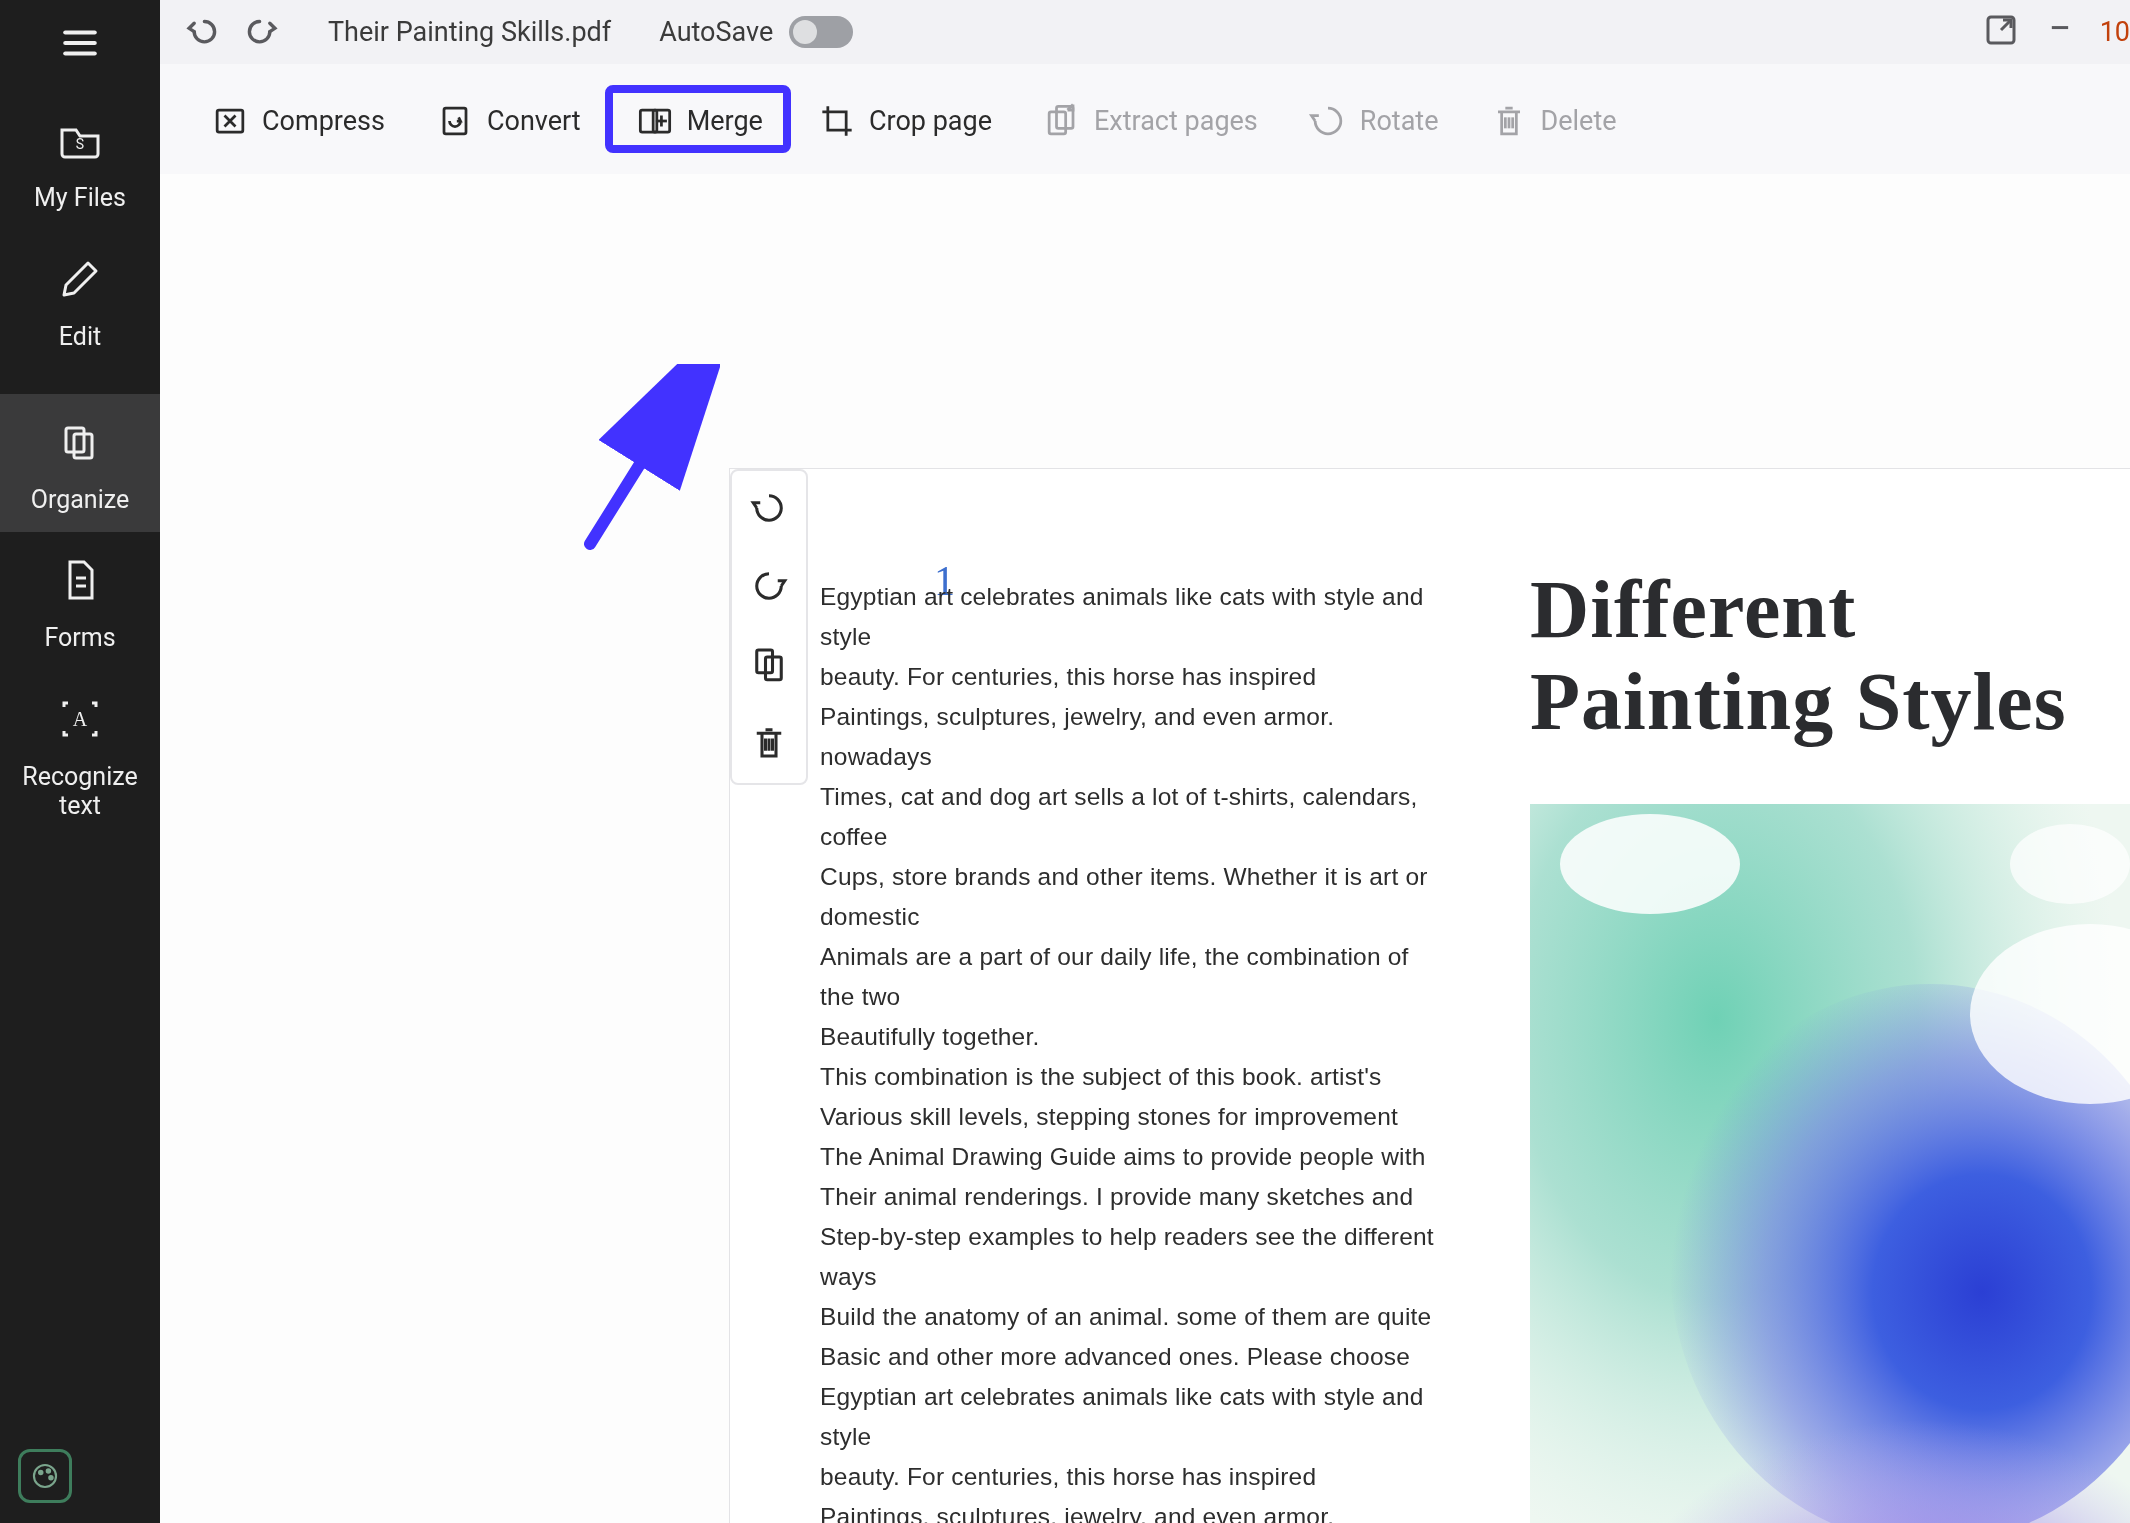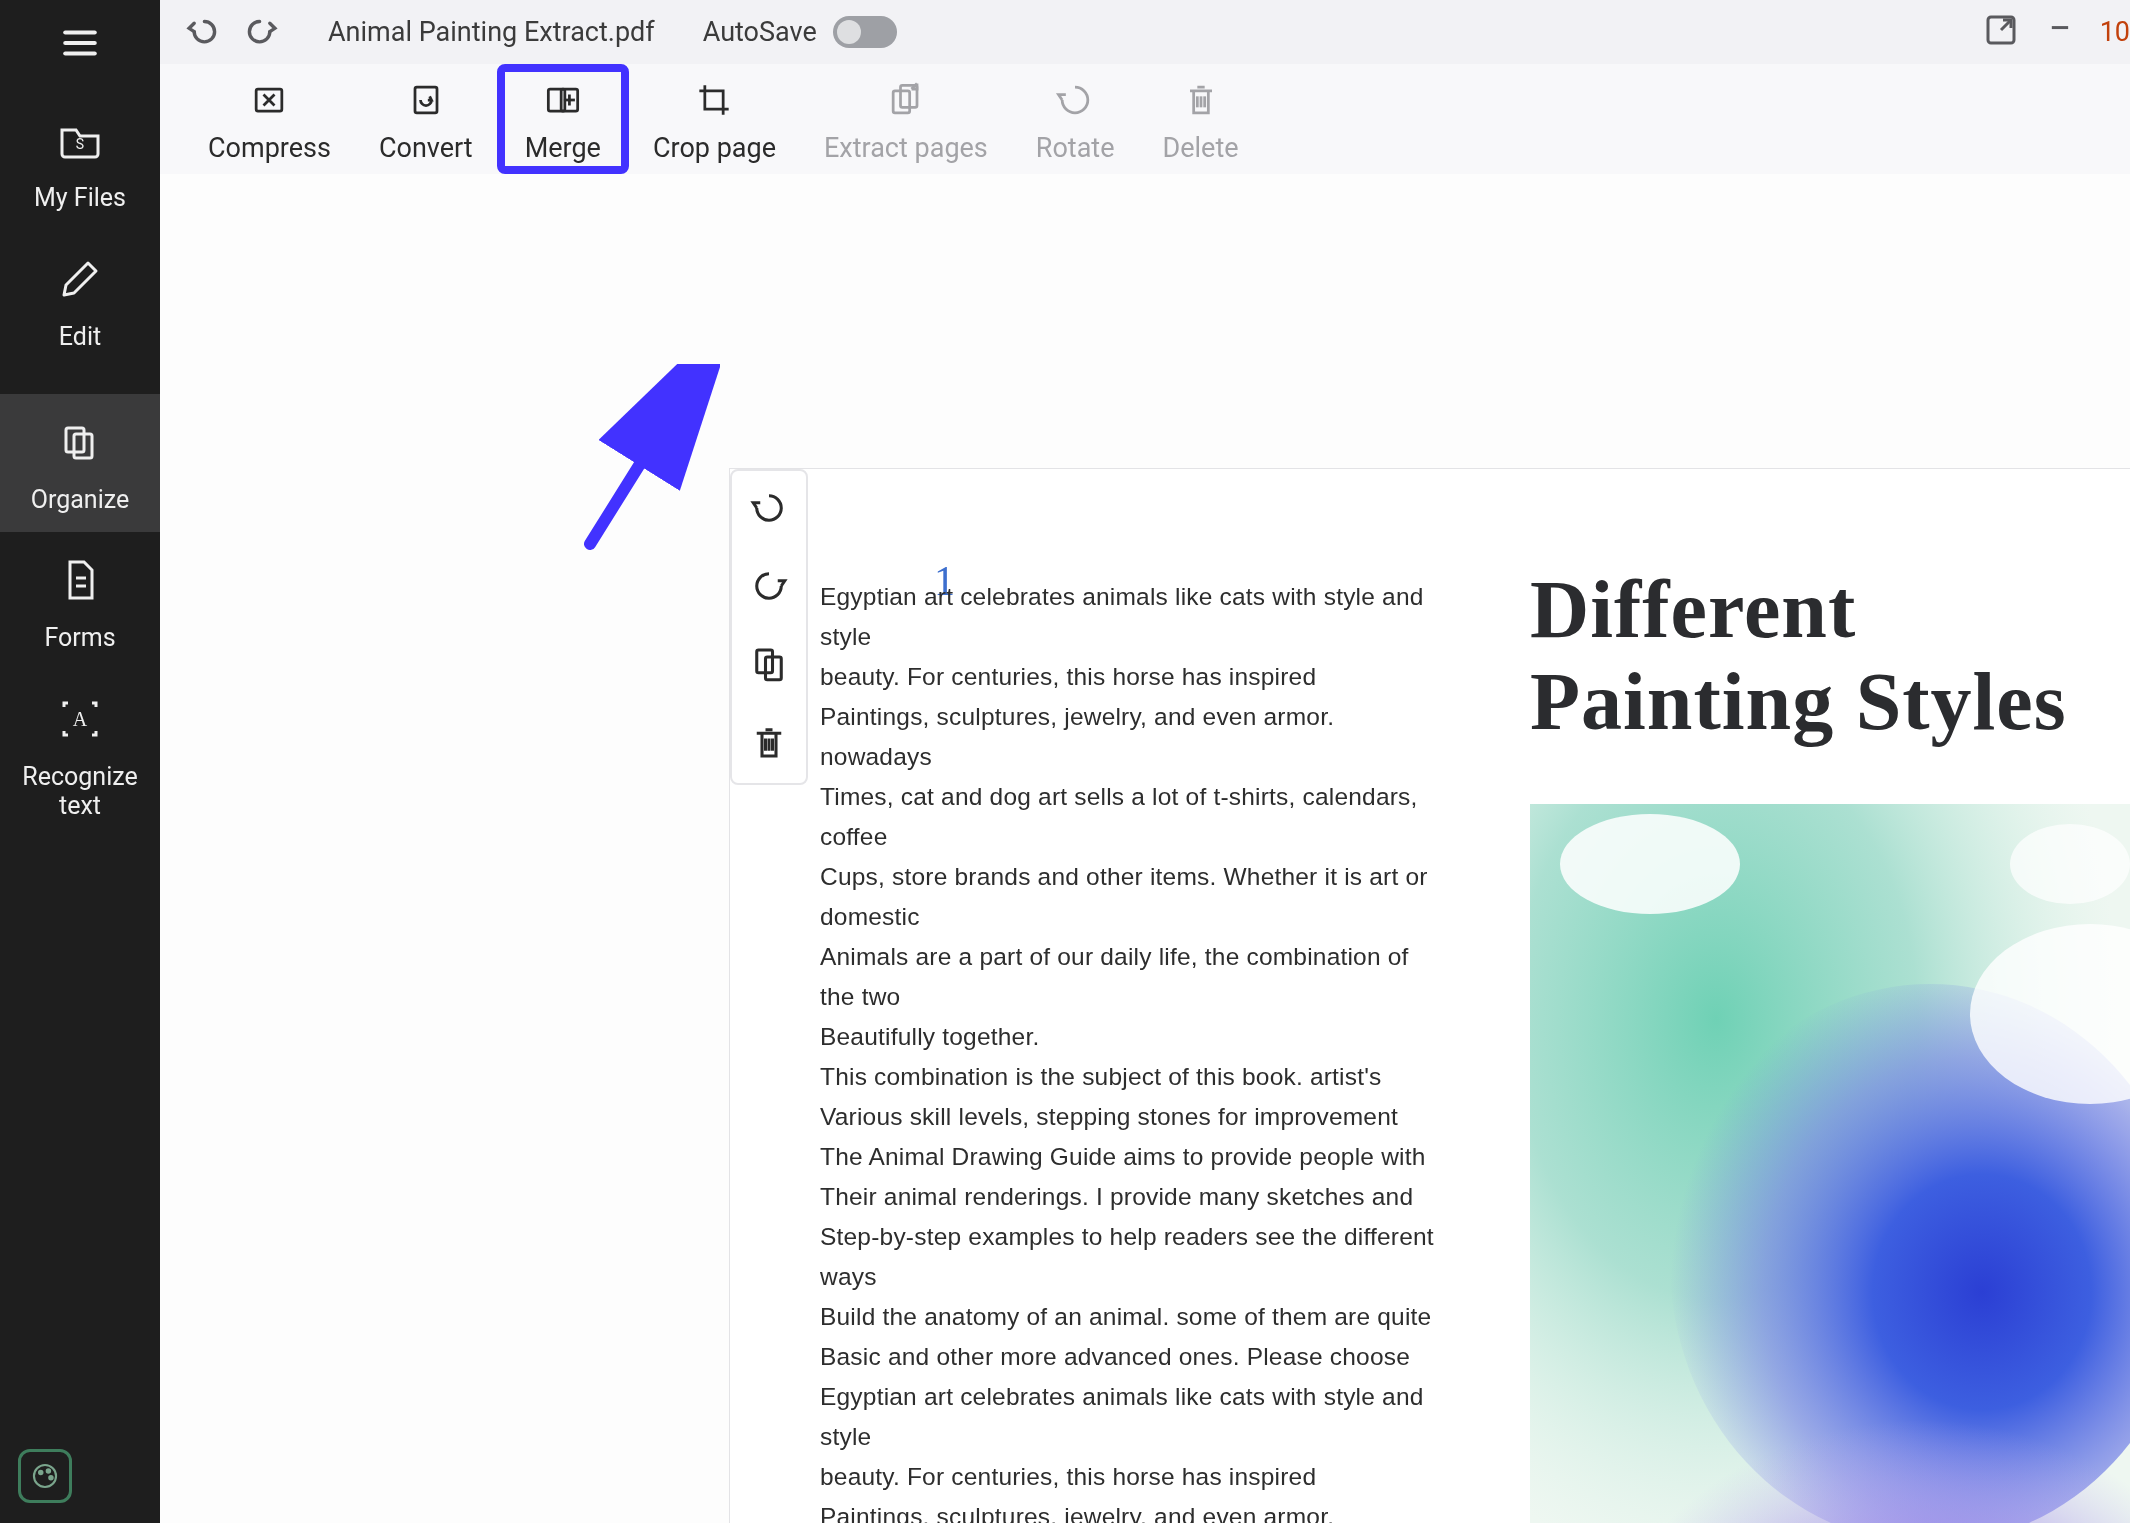--- a/index.html
+++ b/index.html
@@ -128,21 +128,21 @@
     right: 0;
     height: 110px;
     background: #f8f8fa;
     display: flex;
     align-items: center;
     padding-left: 24px;
     gap: 0;
   }
   .tool {
     display: flex;
-    flex-direction: column;
+    flex-direction: row;
     align-items: center;
     gap: 10px;
     padding: 10px 24px 6px 24px;
     font-size: 27px;
     color: #2b2b2b;
   }
   .tool.disabled { color: #a3a3a7; }
   .tool svg { width: 44px; height: 44px; }
   .tool.disabled svg { stroke: #a3a3a7; }
   .tool.highlight {
@@ -326,21 +326,21 @@
           <path d="M12 22 l-6 -4 6 -6"></path>
       </svg>
     </span>
     <span>
       <svg viewBox="0 0 40 40" fill="none" stroke="#5a5a5e" stroke-width="4" stroke-linecap="round">
         <path d="M16 10 a12 12 0 1 0 12 12"></path>
           <path d="M28 22 l6 -4 -6 -6"></path>
       </svg>
     </span>
   </div>
-  <div class="filename">Animal Painting Extract.pdf</div>
+  <div class="filename">Their Painting Skills.pdf</div>
   <div class="autosave">
     <span>AutoSave</span>
     <span class="toggle"></span>
   </div>
   <div class="top-right">
     <span>
       <svg viewBox="0 0 40 40" width="40" height="40" fill="none" stroke="#5a5a5e" stroke-width="3">
         <rect x="7" y="7" width="26" height="26" rx="3"></rect>
         <path d="M22 10 h8 v8"></path>
           <path d="M30 10 l-10 10"></path>

